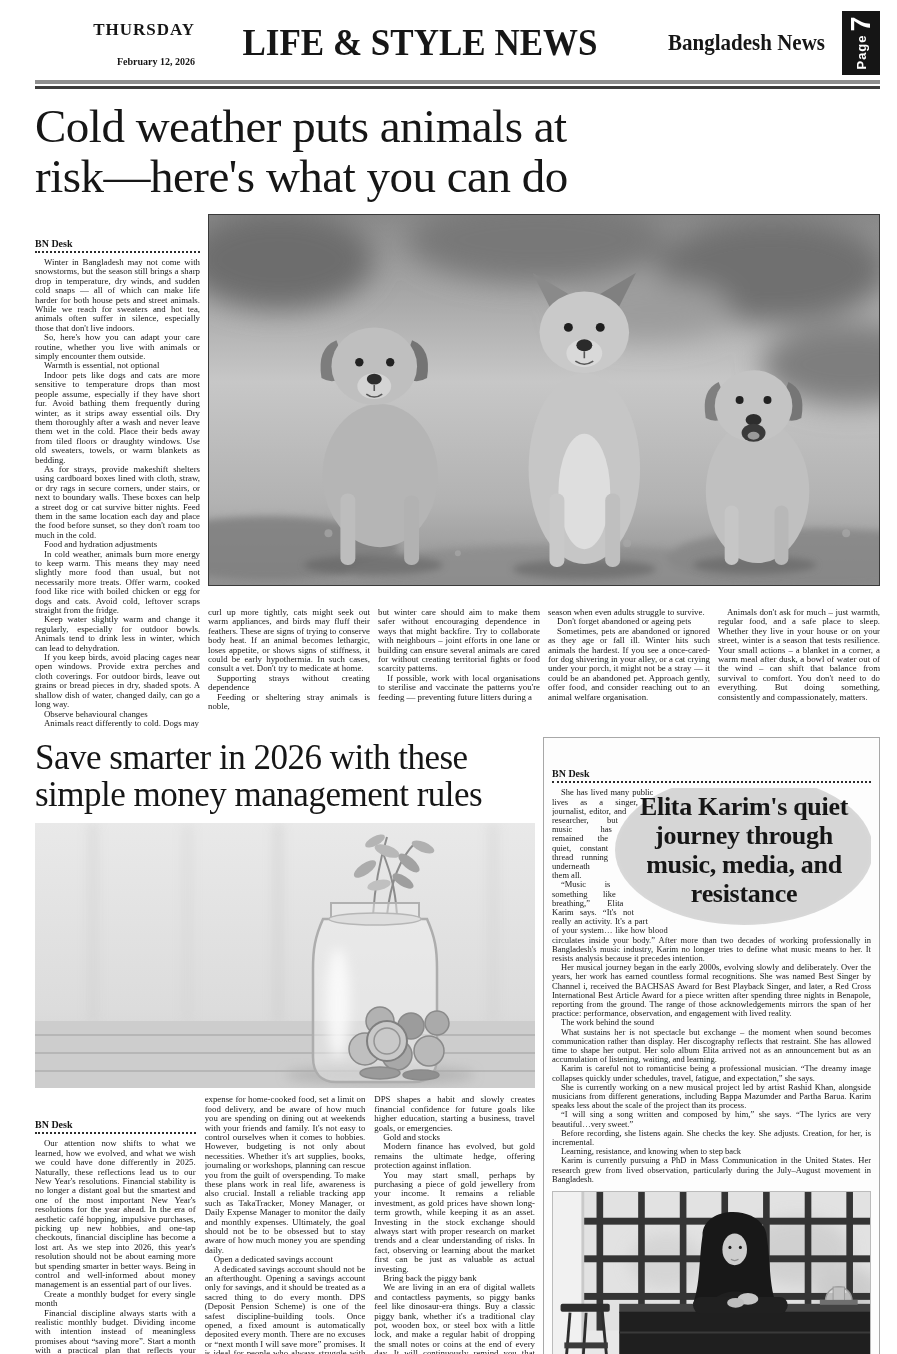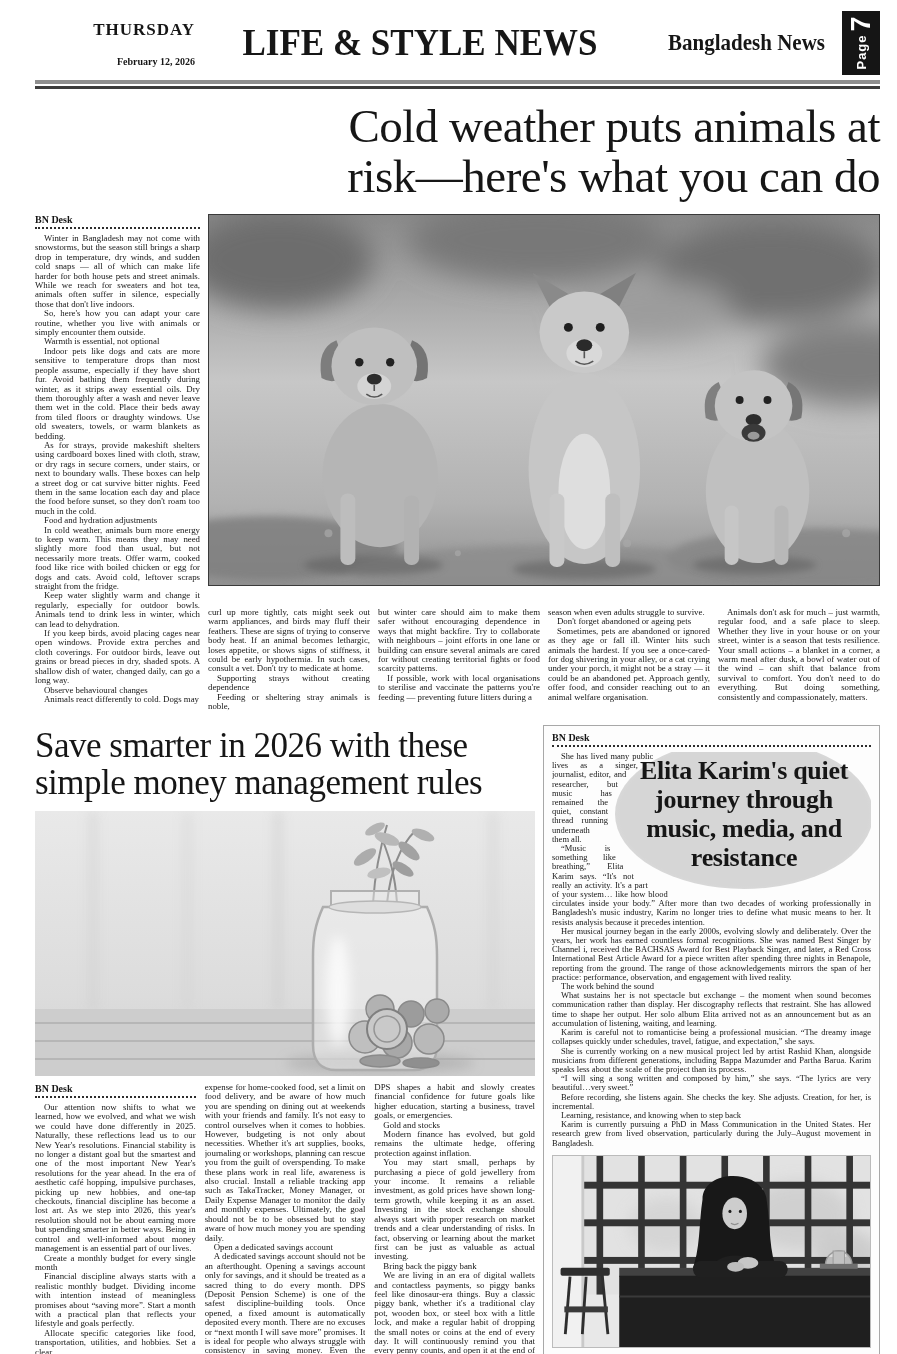--- a/index.html
+++ b/index.html
@@ -16,28 +16,28 @@
   .brand{font-weight:bold;font-size:21px;text-align:right;padding-right:10px;transform:scaleY(1.05);}
   .pagebox{background:#151515;color:#fff;width:38px;height:64px;position:relative;justify-self:end;}
   .pb-num{position:absolute;top:13px;left:50%;transform:translate(-50%,-50%) rotate(-90deg);
           font-family:"Liberation Sans","DejaVu Sans",sans-serif;font-weight:bold;font-size:27px;}
   .pb-page{position:absolute;top:41px;left:50%;transform:translate(-50%,-50%) rotate(-90deg);
            font-family:"Liberation Sans","DejaVu Sans",sans-serif;font-weight:bold;font-size:13px;letter-spacing:1px;}
   .rule-thick{height:4px;background:#8f8f8f;margin-top:4px;}
   .rule-thin{height:3px;background:#3c3c3c;margin-top:2px;}
 
   
-  .byline{font-weight:bold;font-size:10px;}
+  .byline{font-weight:bold;font-size:10px;margin-top:24px;}
   .dotrule{height:0;border-bottom:2px dotted #2c2c2c;margin:2px 0 5px 0;}
   .bodycol p{font-size:8.8px;line-height:9.4px;text-align:justify;margin:0;text-indent:9px;
              -webkit-hyphens:auto;hyphens:auto;}
   .bodycol p.cont{text-indent:0;}
 
   
-  .h1{font-size:47px;line-height:50px;font-weight:400;letter-spacing:-0.5px;margin:12px 0 13px 0;text-align:right;}
+  .h1{font-size:47px;line-height:50px;font-weight:400;letter-spacing:-0.5px;margin:12px 0 13px 0;}
   .a1-grid{display:grid;grid-template-columns:165px repeat(4,1fr);grid-template-rows:372px auto;column-gap:8px;}
   .a1-col1{grid-row:1/3;grid-column:1;overflow:hidden;}
   .a1-photo{grid-column:2/6;grid-row:1;border:1px solid #3a3a3a;box-sizing:border-box;overflow:hidden;}
   .a1-photo svg{display:block;width:100%;height:100%;}
   .a1-bot{grid-row:2;margin-top:22px;height:108px;overflow:hidden;}
 
   
   .lower{display:grid;grid-template-columns:500px 337px;column-gap:8px;margin-top:9px;align-items:start;}
   .h2{font-size:35px;line-height:37px;font-weight:400;letter-spacing:-0.5px;margin:2px 0 10px 0;}
   .money-photo{width:500px;height:265px;overflow:hidden;}

